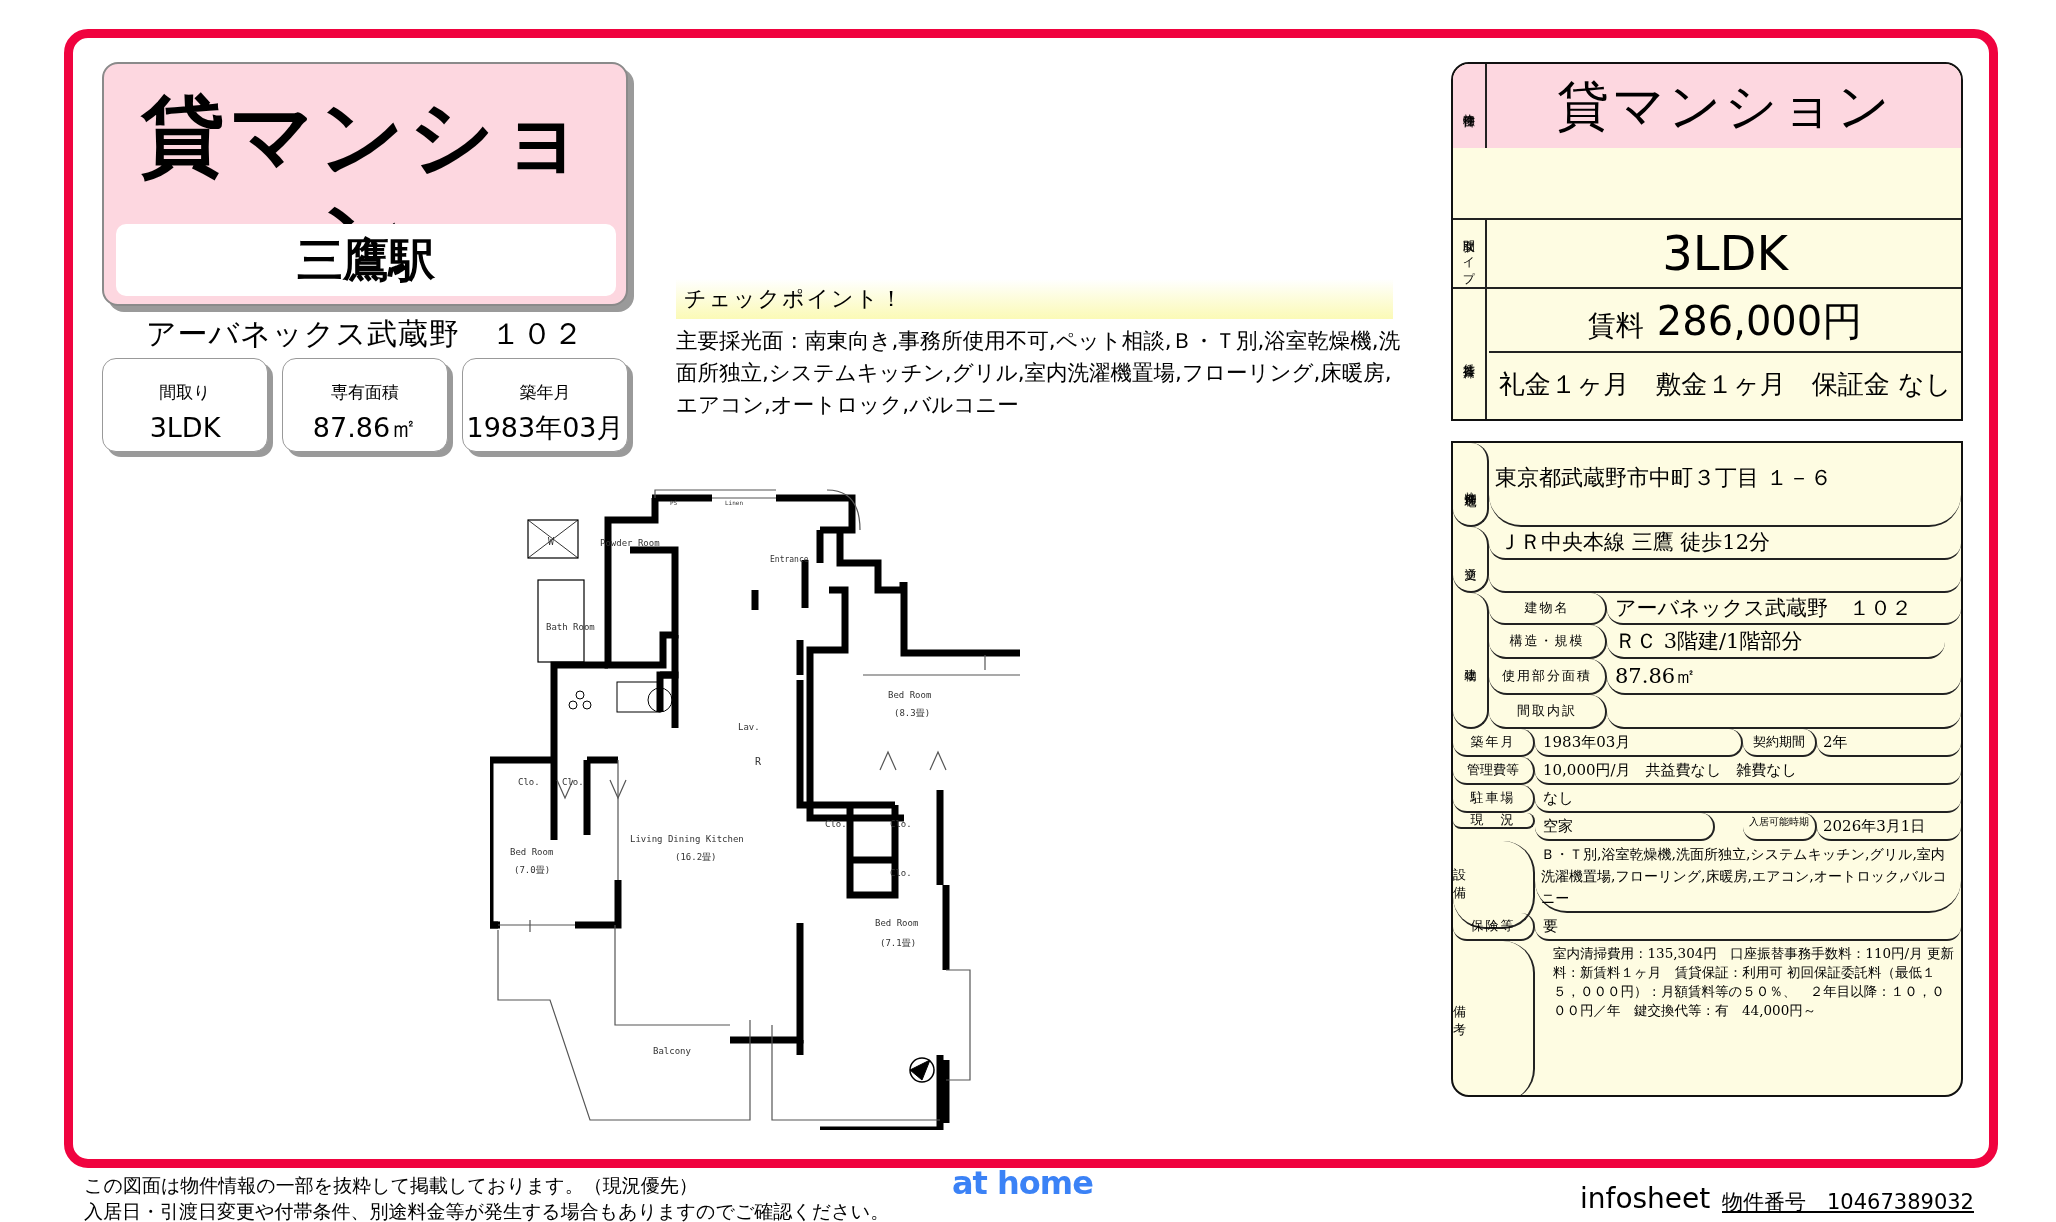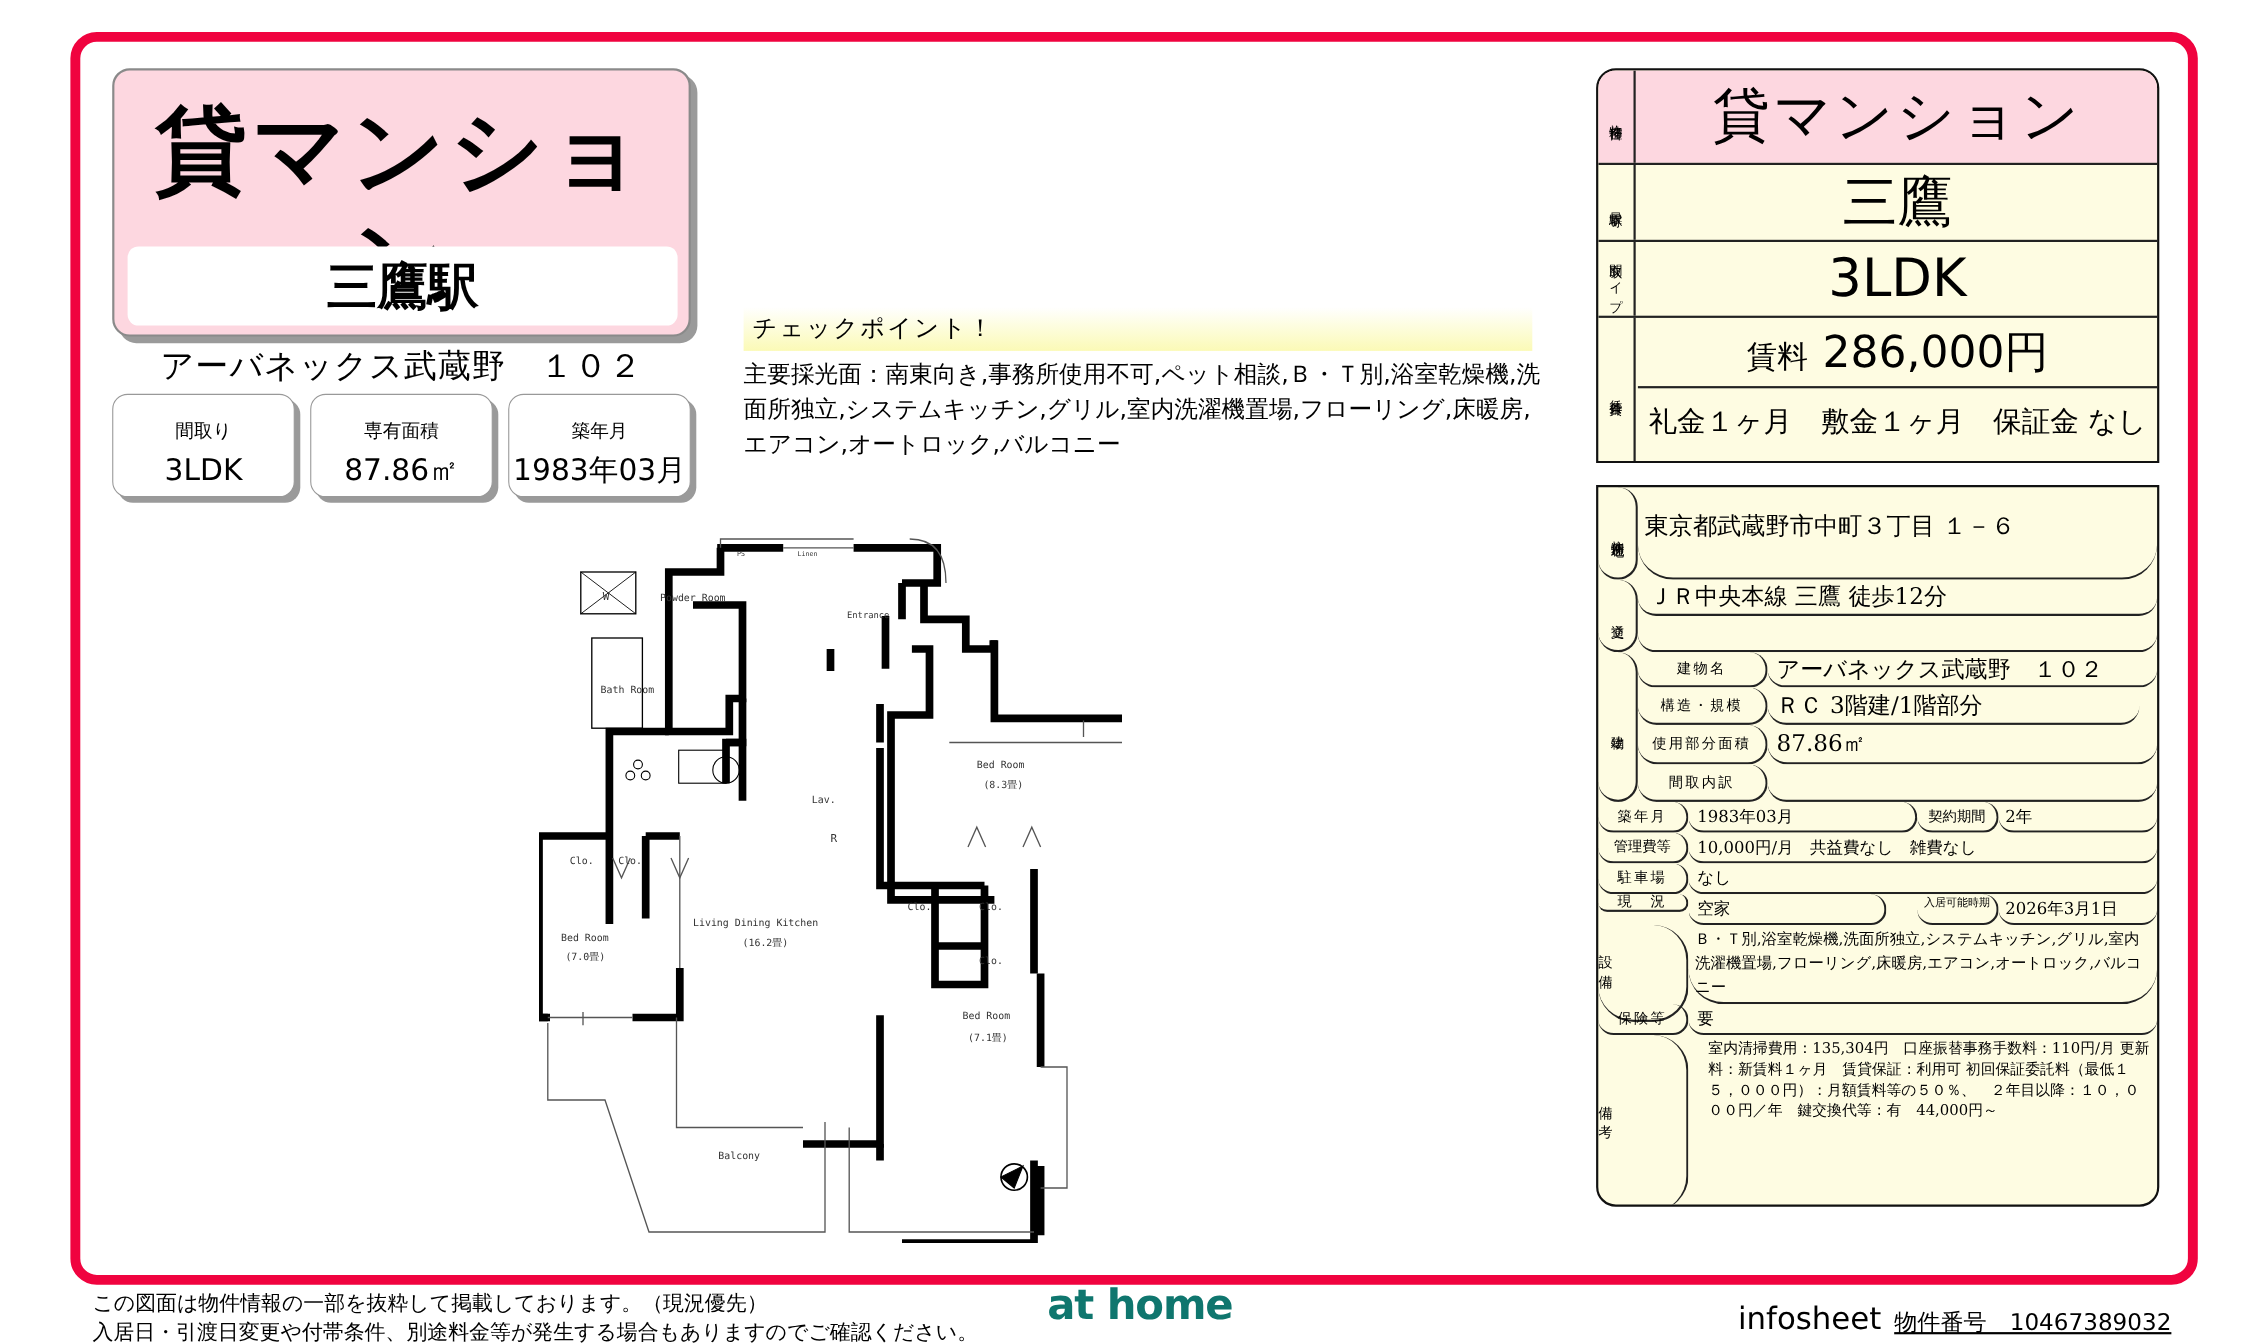--- a/index.html
+++ b/index.html
@@ -76,21 +76,21 @@
   .panel2 .cell { position: absolute; border-bottom: 2px solid #222; border-right: 2px solid #222; border-radius: 32px; }
   .serif { font-family: "DejaVu Serif", "Liberation Serif", serif; }
   .vlabel {
     writing-mode: vertical-rl; font-size: 12px; letter-spacing: 1px;
     display: flex; align-items: center; justify-content: center;
   }
   .lbl-small { font-size: 13px; display: flex; align-items: center; justify-content: center; letter-spacing: 2px; }
 
   
   .foot-note { position: absolute; left: 84px; top: 1172px; font-size: 19px; line-height: 26px; }
-  .logo { position: absolute; left: 952px; top: 1164px; font-size: 38px; font-weight: bold; letter-spacing: -1px; color: #0f766e; }
+  .logo { position: absolute; left: 952px; top: 1164px; font-size: 32px; font-weight: bold; letter-spacing: -1px; color: #3b82f6; }
   .infosheet { position: absolute; left: 1580px; top: 1182px; font-size: 28px; }
   .propno { position: absolute; left: 1722px; top: 1188px; font-size: 21px; text-decoration: underline; }
 </style>
 </head>
 <body>
 
 <div class="frame"></div>
 
 <div class="title-box">
   <div class="type">貸マンション</div>
@@ -185,24 +185,20 @@
       <text x="400" y="396">Clo.</text>
     </g>
   </svg>
 </div>
 
 <div class="panel1">
   <div class="p-row" style="top:0;height:84px;background:#fdd7e0;">
     <div class="p-side">物件種目</div>
     <div class="p-main" style="font-size:52px;line-height:84px;letter-spacing:3px;">貸マンション</div>
   </div>
-  <div class="p-row" style="top:84px;height:70px;">
-    <div class="p-side">最寄駅</div>
-    <div class="p-main" style="font-size:50px;line-height:68px;">三鷹</div>
-  </div>
   <div class="p-row" style="top:154px;height:69px;">
     <div class="p-side">間取タイプ</div>
     <div class="p-main" style="font-size:48px;line-height:67px;">3LDK</div>
   </div>
   <div class="p-row" style="top:223px;height:136px;">
     <div class="p-side">賃貸条件</div>
     <div class="p-main">
       <div style="height:64px;line-height:64px;border-bottom:2px solid #222;">
         <span style="font-size:28px;">賃料</span>
         <span style="font-size:40px;margin-left:8px;">286,000円</span>

